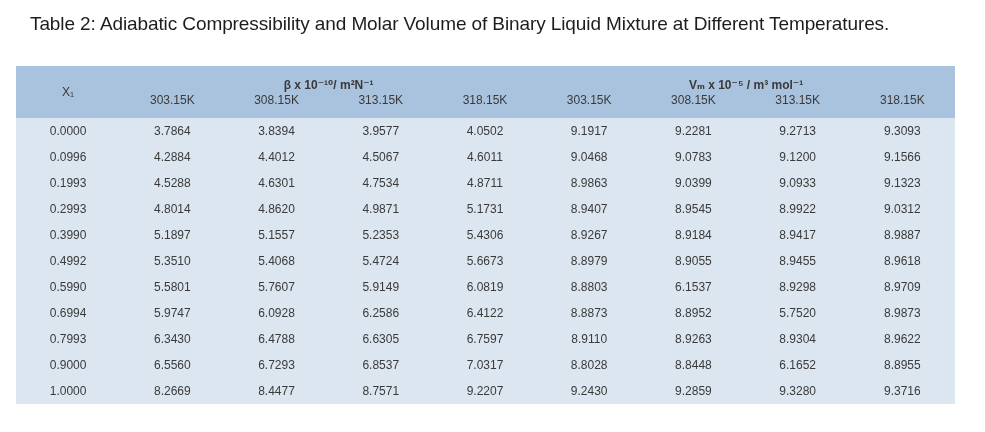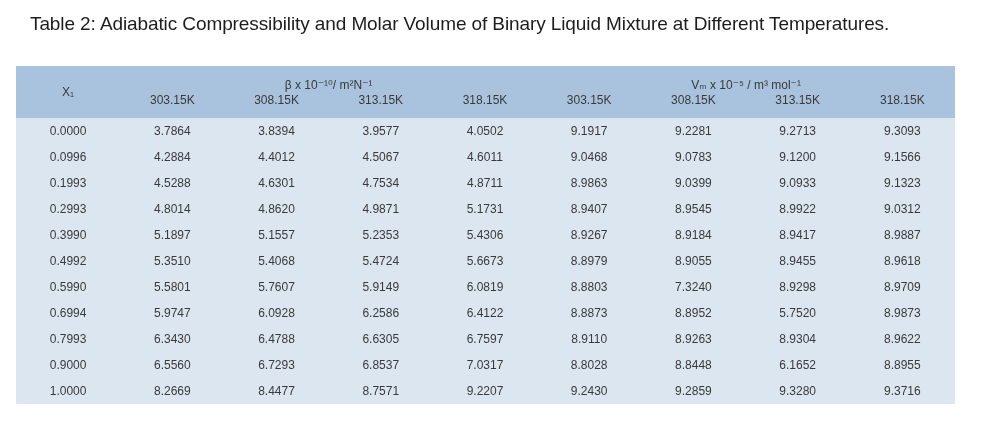--- a/index.html
+++ b/index.html
@@ -29,21 +29,21 @@
   }
   table.datatable th, table.datatable td {
     padding: 0;
     text-align: center;
     vertical-align: middle;
     font-weight: normal;
   }
   thead th { background: #a9c3de; }
   thead tr.hr1 { height: 27px; }
   thead tr.hr2 { height: 25px; }
-  thead tr.hr1 th.group { vertical-align: bottom; padding-bottom: 1px; }
+  thead tr.hr1 th.group { vertical-align: bottom; padding-bottom: 1px; font-weight: bold; }
   thead tr.hr2 th { vertical-align: top; padding-bottom: 4px; }
   tbody td { background: #dce6f1; }
   tbody tr { height: 26px; }
 </style>
 </head>
 <body>
 
 <div class="caption">Table 2: Adiabatic Compressibility and Molar Volume of Binary Liquid Mixture at Different Temperatures.</div>
 
 <table class="datatable">
@@ -142,21 +142,21 @@
       <td>8.9455</td>
       <td>8.9618</td>
     </tr>
     <tr>
       <td>0.5990</td>
       <td>5.5801</td>
       <td>5.7607</td>
       <td>5.9149</td>
       <td>6.0819</td>
       <td>8.8803</td>
-      <td>7.3240</td>
+      <td>6.1537</td>
       <td>8.9298</td>
       <td>8.9709</td>
     </tr>
     <tr>
       <td>0.6994</td>
       <td>5.9747</td>
       <td>6.0928</td>
       <td>6.2586</td>
       <td>6.4122</td>
       <td>8.8873</td>

